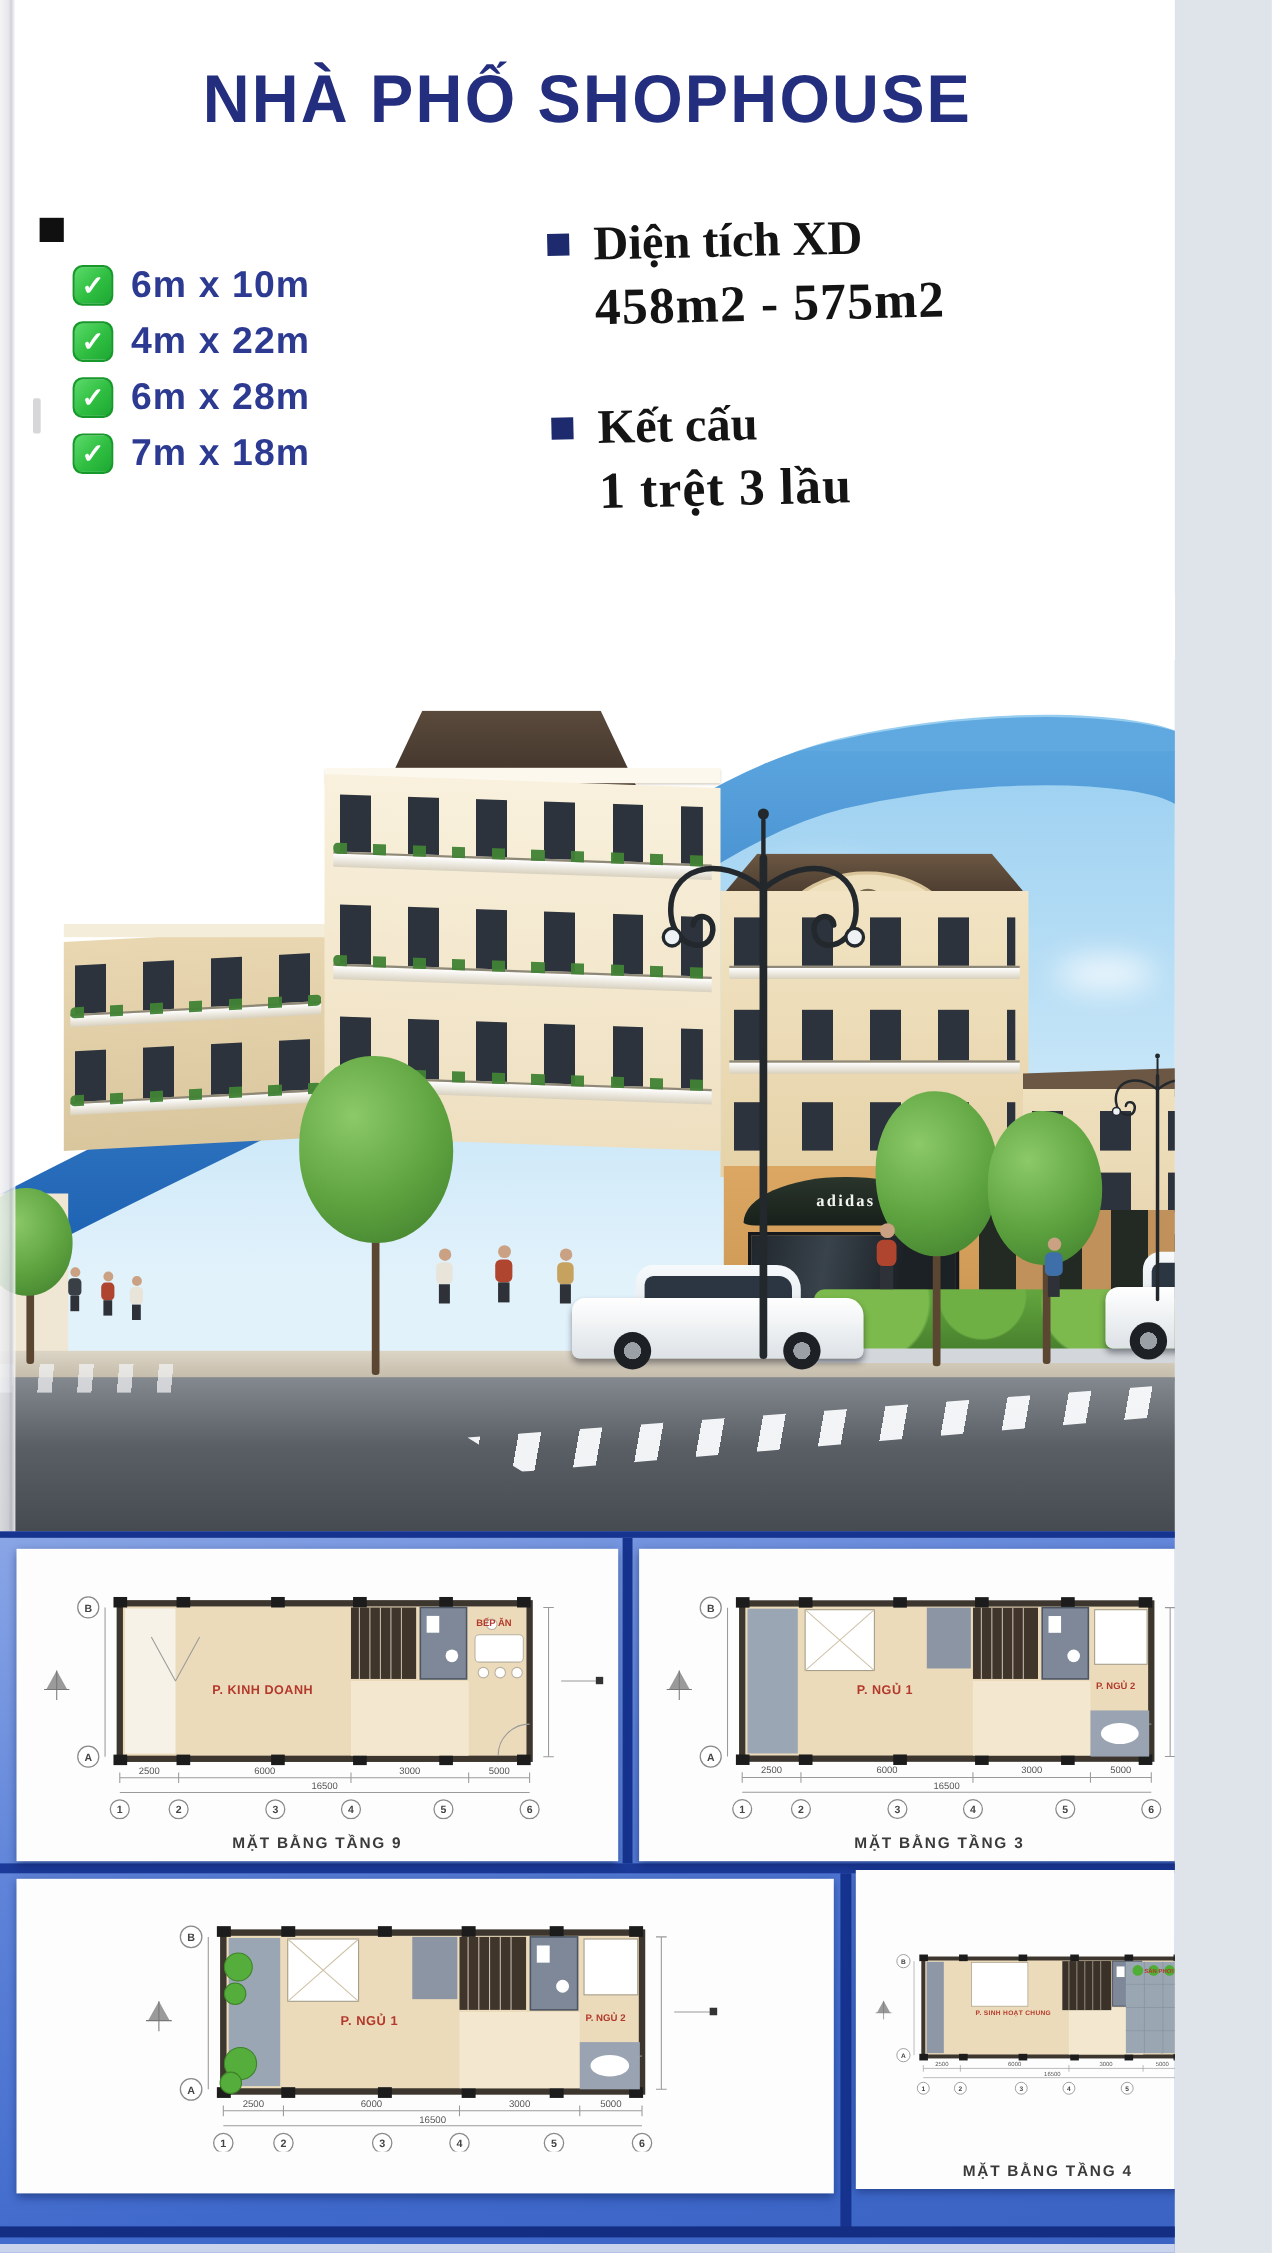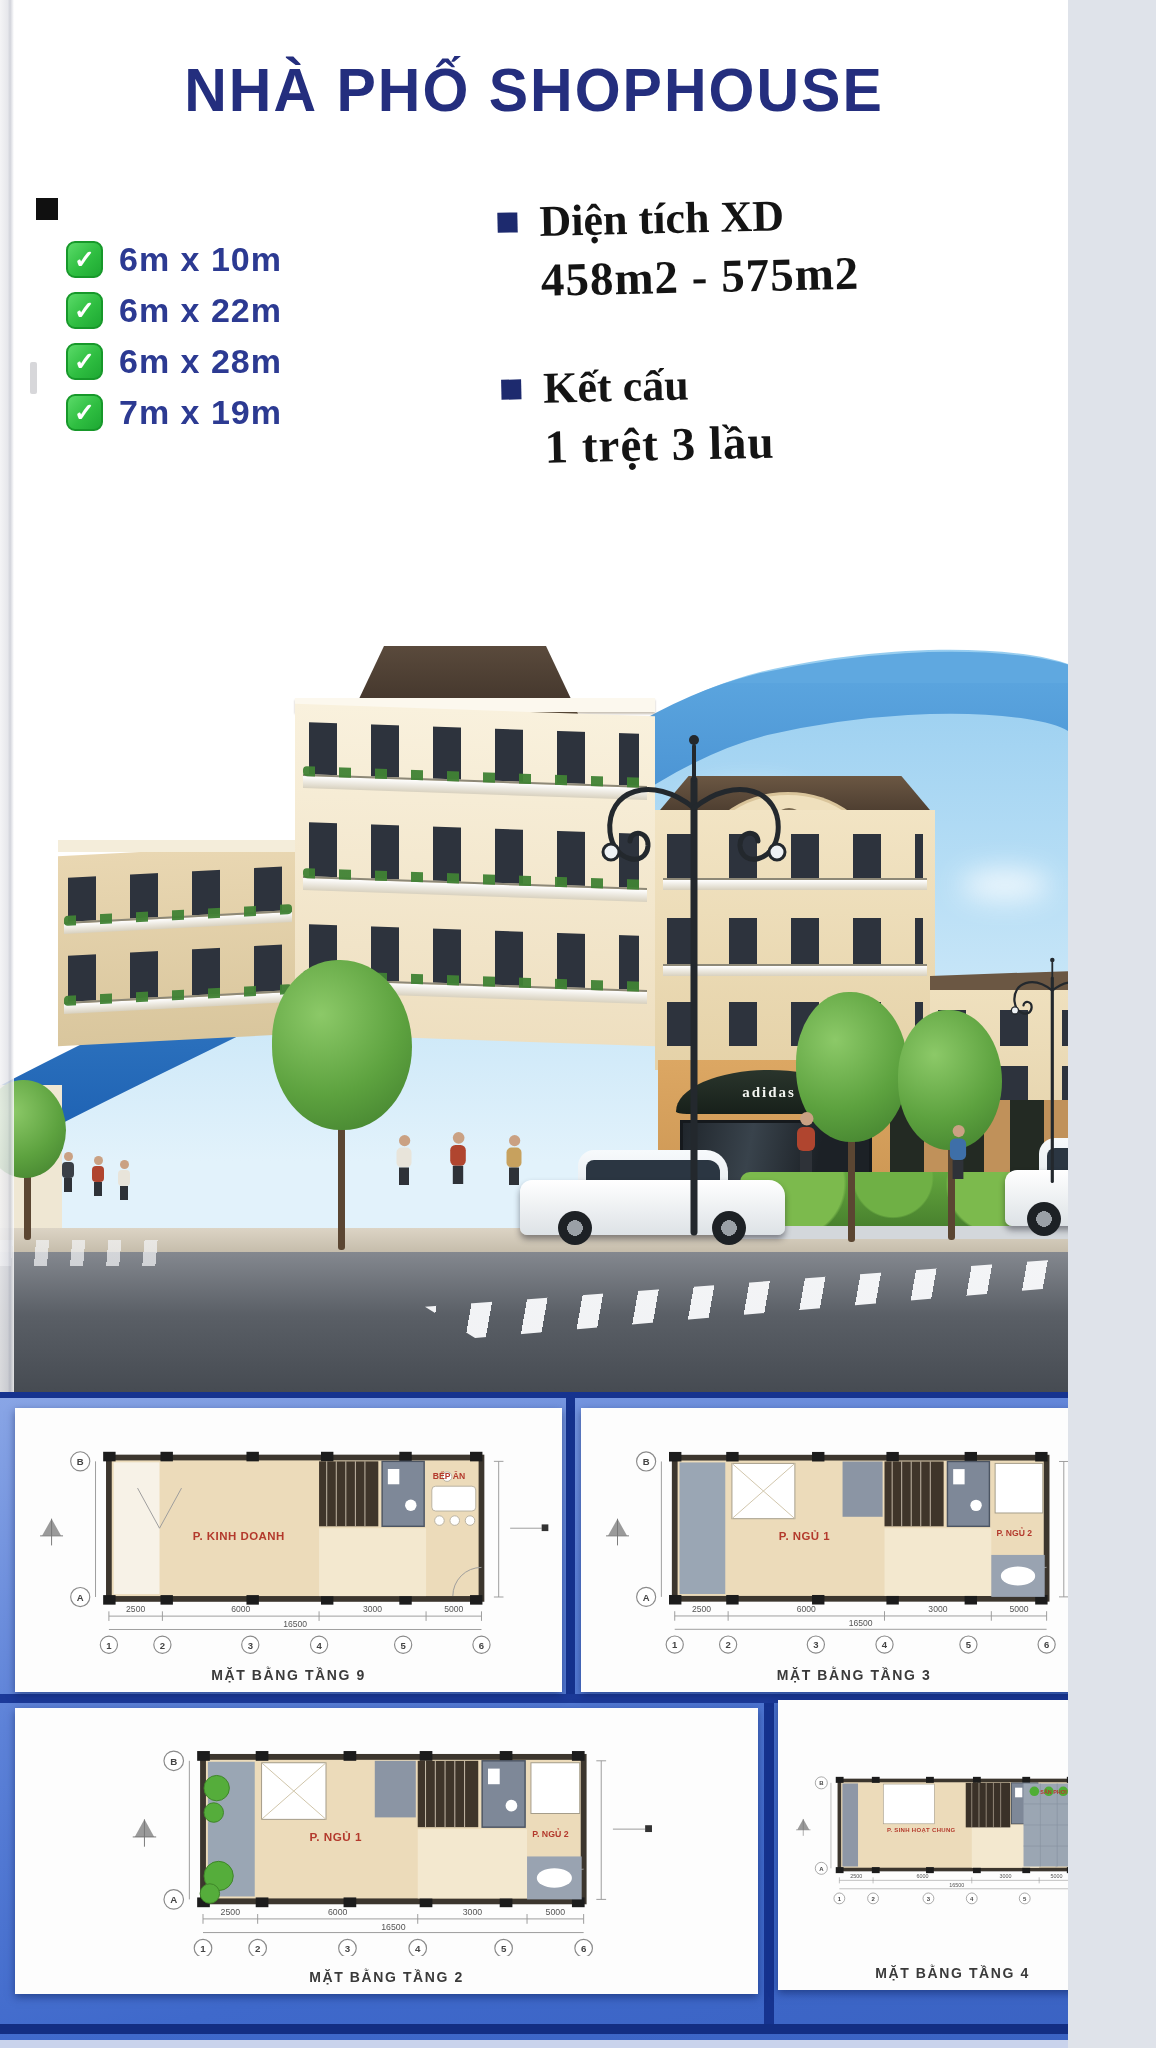--- a/index.html
+++ b/index.html
@@ -163,29 +163,29 @@
     <div class="land-heading">
       <span class="sq"></span>
     </div>
     <ul class="land-list">
       <li class="land-item">
         <span class="check">✓</span>
         <span class="land-text">6m x 10m</span>
       </li>
       <li class="land-item">
         <span class="check">✓</span>
-        <span class="land-text">6m x 22m</span>
+        <span class="land-text">4m x 22m</span>
       </li>
       <li class="land-item">
         <span class="check">✓</span>
         <span class="land-text">6m x 28m</span>
       </li>
       <li class="land-item">
         <span class="check">✓</span>
-        <span class="land-text">7m x 19m</span>
+        <span class="land-text">7m x 18m</span>
       </li>
     </ul>
   </div>
 
   <div class="build">
     <div class="b-row">
       <span class="sq navy"></span>
       <span>Diện tích XD</span>
     </div>
     <div class="b-val">458m2 - 575m2</div>
@@ -698,21 +698,20 @@
               <text class="bt" x="400" y="246">5</text>
         <circle class="bub" cx="482" cy="242" r="9"></circle>
               <text class="bt" x="482" y="246">6</text>
       </g>
 
       <line class="thin" x1="500" y1="50" x2="500" y2="192"></line>
       <path class="thin" d="M495,50 h10 M495,192 h10" fill="none"></path>
       <line class="thin" x1="512" y1="120" x2="545" y2="120"></line>
       <rect x="545" y="116" width="7" height="7" fill="#333"></rect>
     </svg>
-    <div class="plan-caption">MẶT BẰNG TẦNG 2</div>
   </div>
 
   <div class="plan-panel pos-3 variant-t4">
     <svg class="plan-svg" viewBox="0 0 560 250" preserveAspectRatio="xMidYMid meet">
 
       <g stroke="#777" fill="none">
         <path d="M22,128 l10,-18 l10,18 z" fill="#9a9a9a" stroke="none"></path>
         <path d="M32,110 v28 M20,128 h24" stroke-width="1"></path>
       </g>
 

